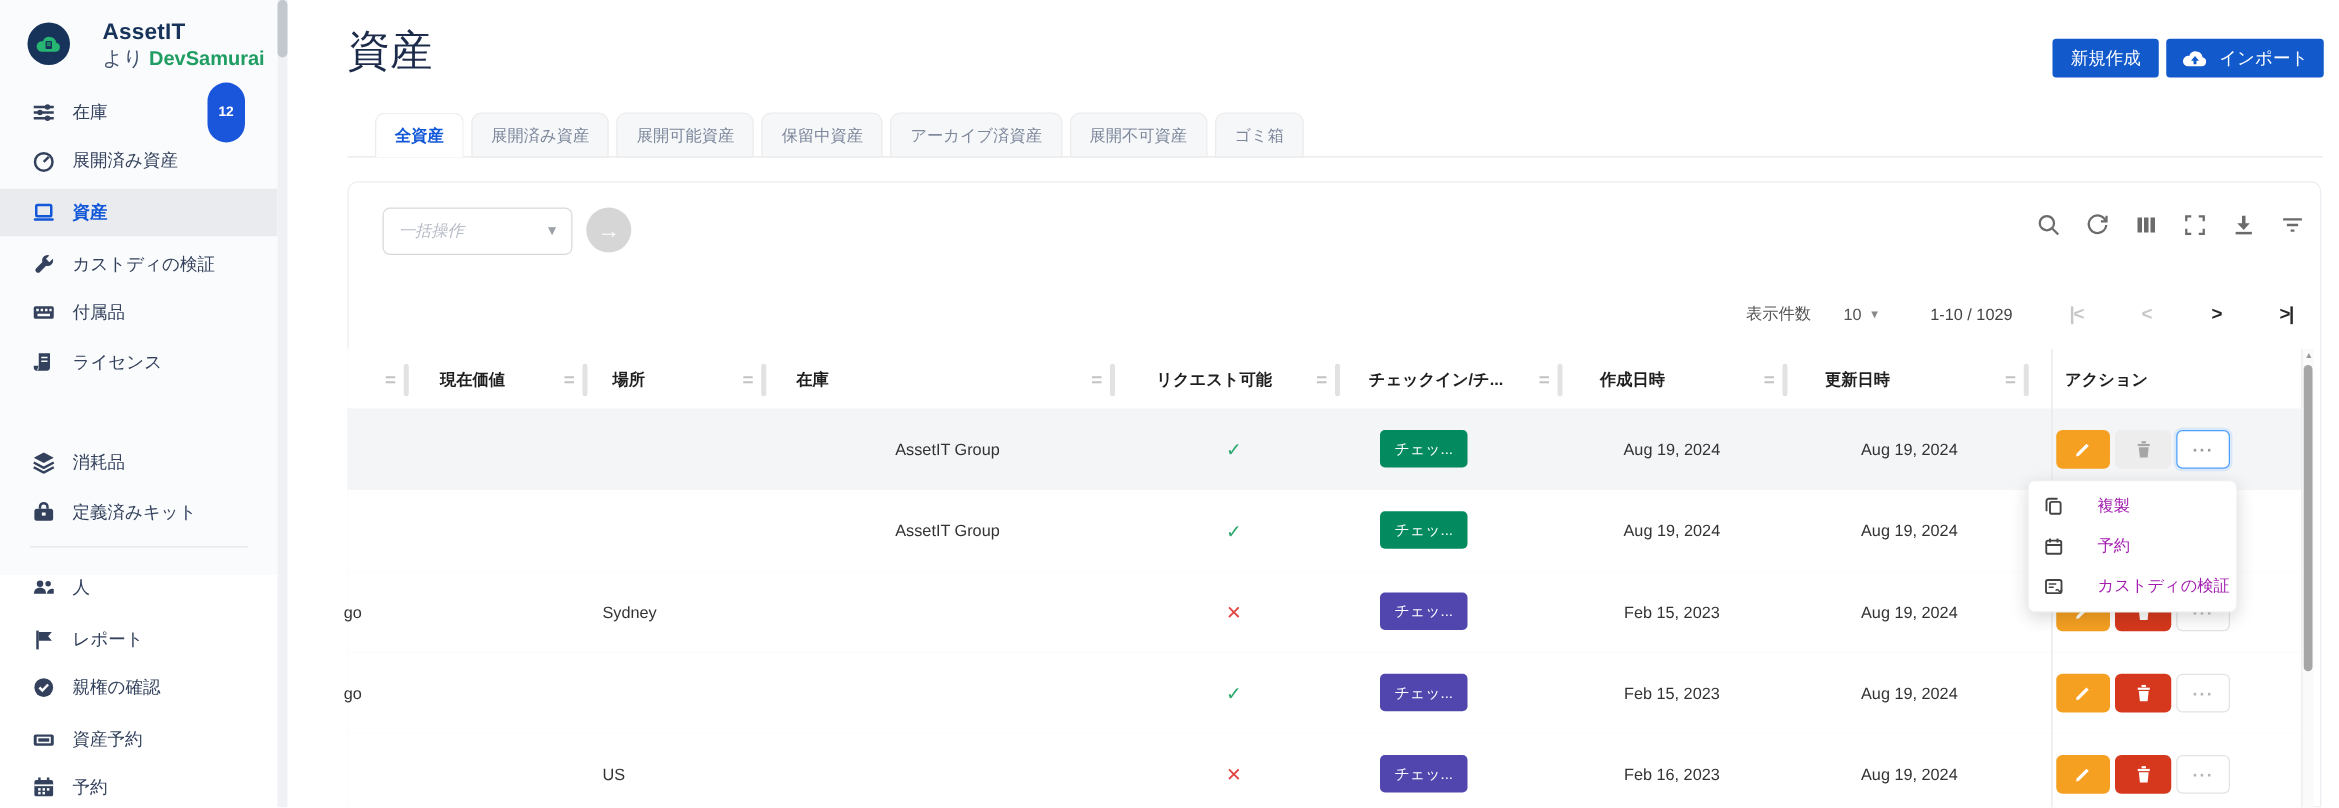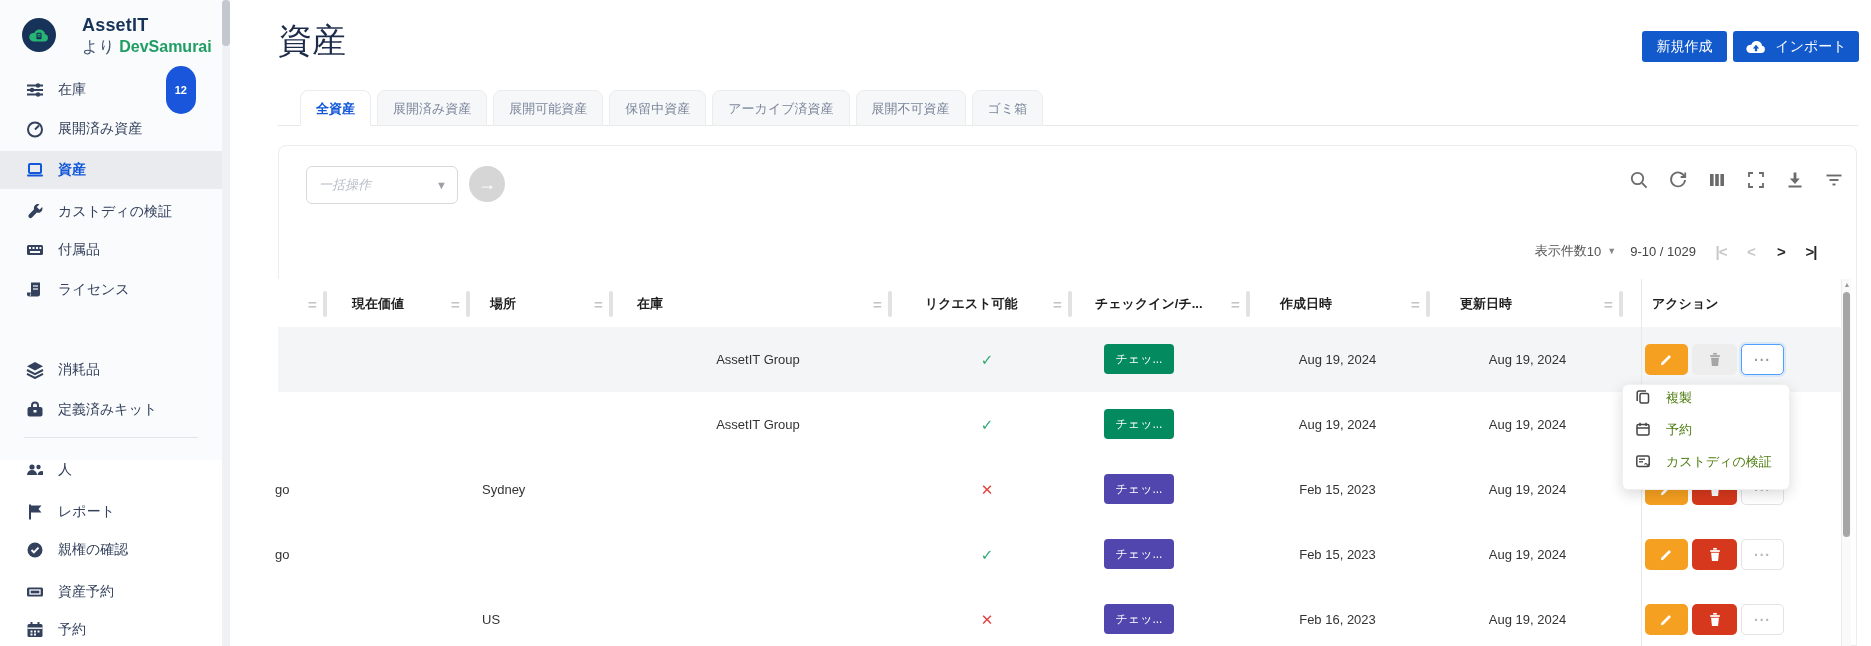--- a/index.html
+++ b/index.html
@@ -37,21 +37,21 @@
         border-radius:8px 8px 0 0;box-sizing:border-box}
   #bulk-select{left:306px;top:166px;width:152px;height:38px;border:1px solid #d9d9d9;border-radius:6px;
         background:#fff;display:flex;align-items:center;box-sizing:border-box;padding:0 10px 0 12px;cursor:pointer}
   #bulk-select .ph{font-size:13px;font-style:italic;color:#b6bcc6;flex:1}
   #bulk-select .caret{color:#9aa0a6;font-size:11px}
   #bulk-go{left:469px;top:166px;width:36px;height:36px;border-radius:50%;background:#d6d6d6;color:#fff;
         display:flex;align-items:center;justify-content:center;font-size:18px;font-weight:bold;cursor:pointer}
   #tool-icons{left:1629px;top:170px;display:flex;gap:19px;align-items:center}
   #tool-icons .ticon{width:20px;height:20px;cursor:pointer;display:flex;align-items:center;justify-content:center}
   
-  #pager{top:238px;right:45px;height:26px;display:flex;align-items:center;gap:0;font-size:13px;color:#555}
+  #pager{top:238px;right:27px;height:26px;display:flex;align-items:center;gap:26px;font-size:13px;color:#555}
   #pager .size{display:flex;align-items:center;gap:6px;cursor:pointer}
   #pager .caret{font-size:10px;color:#888}
   #pager .range{margin:0 10px 0 14px;color:#444}
   .pg-btn{width:30px;text-align:center;font-size:15px;font-weight:bold;letter-spacing:-1px;cursor:pointer}
   .pg-btn.disabled{color:#c7c7c7;cursor:default}
   .pg-btn.on{color:#262626}
   
   #thead{left:278px;top:279px;width:1563px;height:48px;background:#fff;border-bottom:1px solid #ececec}
   .hlabel{top:295px;font-size:13px;font-weight:bold;color:#1f1f1f;white-space:nowrap}
   .hsep{top:289px;height:30px;display:flex;align-items:center;gap:6px}
@@ -78,21 +78,21 @@
   .act-del.disabled{background:#ededed}
   .act-more{background:#fff;border:1px solid #e3e3e3;color:#b5b5b5;font-size:14px;font-weight:bold;letter-spacing:1px}
   .act-more.focus{border:1px solid #4da0ff;box-shadow:0 0 0 2px rgba(77,160,255,.15);color:#9a9a9a}
   #actpanel-border{left:1641px;top:279px;width:1px;height:367px;background:#e8e8e8}
   #vscroll{left:1841px;top:279px;width:10px;height:367px;background:#fafafa;border-left:1px solid #ececec;box-sizing:border-box}
   #vscroll .uparrow{position:absolute;left:0;top:2px;width:10px;text-align:center;font-size:7px;color:#999}
   #vscroll .thumb{position:absolute;left:1px;top:13px;width:7px;height:245px;background:#a6a6a6;border-radius:4px;cursor:pointer}
   
   #ctxmenu{left:1622px;top:384px;width:166px;background:#fff;border:1px solid #f0f0f0;border-radius:6px;
            box-shadow:0 4px 14px rgba(0,0,0,.15);padding:4px 0;z-index:9}
-  .menu-item{height:32px;display:flex;align-items:flex-start;gap:15px;padding:0 12px;font-size:13px;color:#4d7c0f;cursor:pointer;white-space:nowrap}
+  .menu-item{height:32px;display:flex;align-items:center;gap:27px;padding:0 12px;font-size:13px;color:#a21caf;cursor:pointer;white-space:nowrap}
   .menu-item svg{flex:0 0 16px}
 </style>
 </head>
 <body>
 
 <aside class="abs" id="sidebar">
   <div class="abs logo-circle">
     <svg width="22" height="16" viewBox="0 0 24 17">
       <path d="M6 15.5 a4.6 4.6 0 1 1 .9-9.1 A6.1 6.1 0 0 1 18.6 7.6 a4 4 0 0 1 -.9 7.9 z" fill="#27b573"></path>
       <rect x="9.2" y="6" width="5.6" height="7" rx="0.8" fill="#17335a"></rect>
@@ -309,21 +309,21 @@
       </svg>
     </span>
 </div>
 
 <div class="abs" id="pager">
   <span>表示件数</span>
   <span class="size">
     <span>10</span>
     <span class="caret" style="font-size:9px">▼</span>
   </span>
-  <span class="range">9-10 / 1029</span>
+  <span class="range">1-10 / 1029</span>
   <span class="pg-btn disabled">|&lt;</span>
   <span class="pg-btn disabled">&lt;</span>
   <span class="pg-btn on">&gt;</span>
   <span class="pg-btn on">&gt;|</span>
 </div>
 
 <div class="abs" id="thead"></div>
 <div class="abs hsep" style="left:308px">
     <span class="eq">=</span>
     <i class="vbar"></i>

